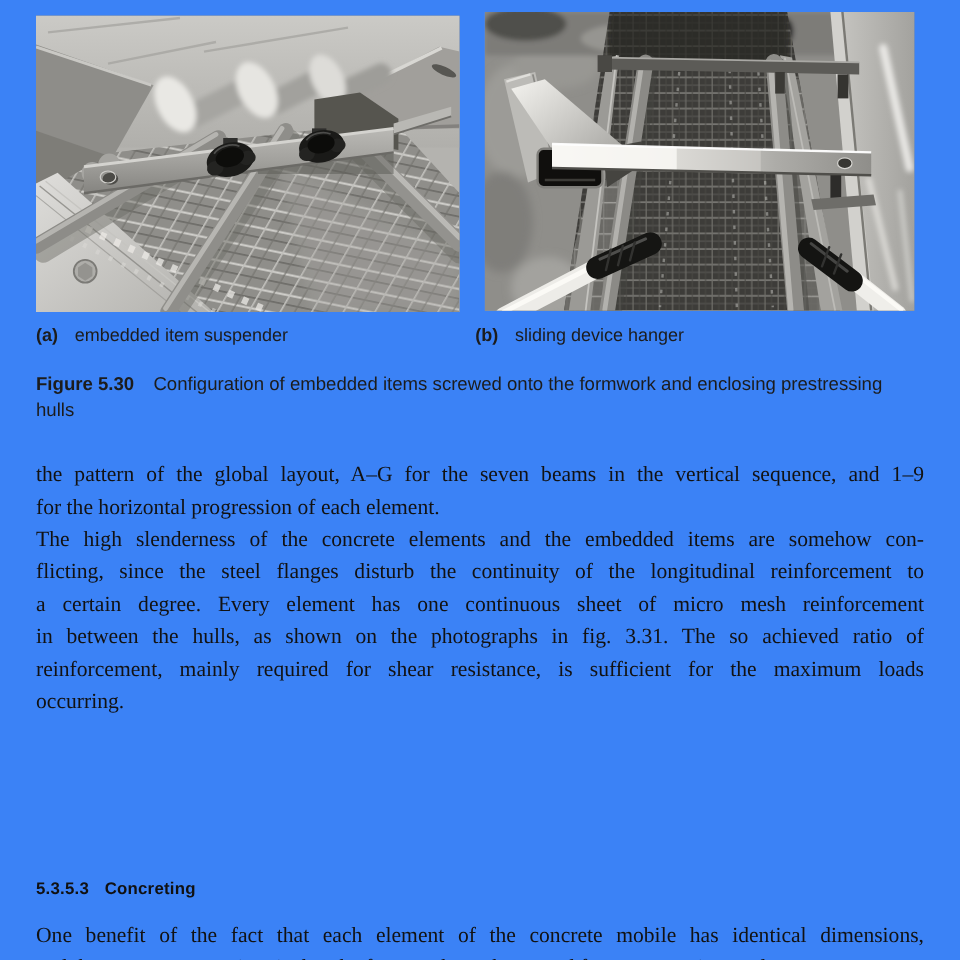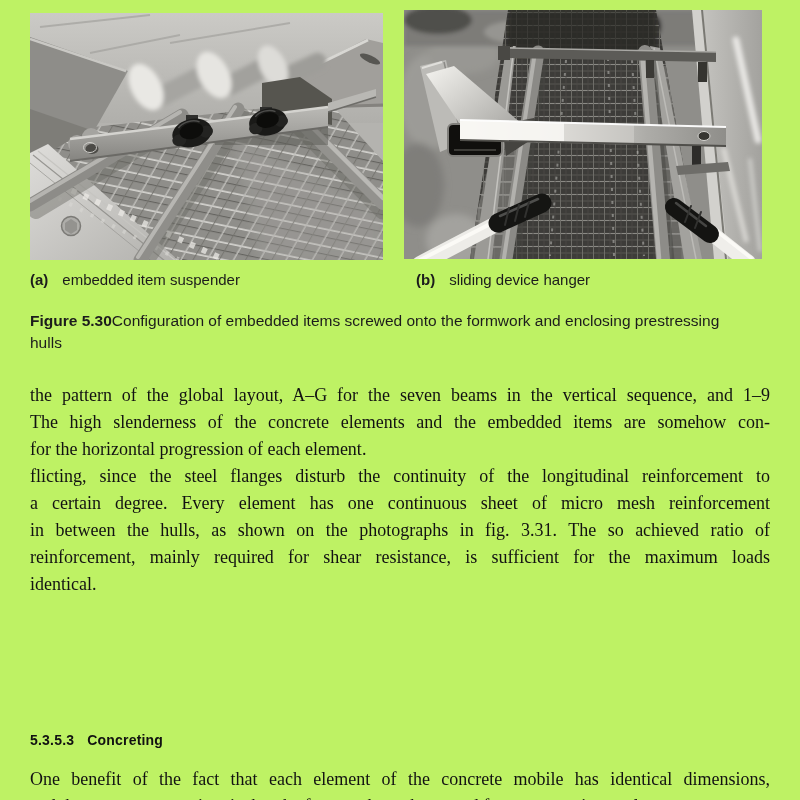--- a/index.html
+++ b/index.html
@@ -1,26 +1,26 @@
 <!DOCTYPE html>
 <html><head>
 <meta charset="utf-8">
 <style>
   html,body{margin:0;padding:0;background:#ffffff}
-  .page{position:relative;width:800px;height:800px;overflow:hidden;background:#bef264;
+  .page{position:relative;width:800px;height:800px;overflow:hidden;background:#3b82f6;
         font-family:"Liberation Sans",sans-serif;color:#161616}
   .photo{position:absolute;overflow:hidden;background:#9a9995}
   #photo-a{left:30px;top:13px;width:353px;height:247px}
   #photo-b{left:404px;top:10px;width:358px;height:249px}
   .panel-cap{position:absolute;top:271px;font-size:15px;color:#1c1c1c;white-space:nowrap}
   #cap-a{left:30px}
-  #cap-b{left:416px}
+  #cap-b{left:396px}
   .panel-cap .lbl{font-weight:bold;margin-right:14px}
   .figcap{position:absolute;left:30px;top:310px;width:740px;font-size:15.5px;line-height:22px;color:#1c1c1c}
-  .figcap .lbl{font-weight:bold;}
+  .figcap .lbl{font-weight:bold;margin-right:16px}
   .bodytext{position:absolute;left:30px;top:382px;width:740px;
             font-family:"Liberation Serif",serif;font-size:18px;color:#121212}
   .ln{height:27px;line-height:27px;overflow:hidden;text-align:justify;text-align-last:justify}
   .ln.end{text-align-last:left}
   .it{}
   .heading{position:absolute;left:30px;top:732px;font-size:14px;font-weight:bold;
            letter-spacing:0.2px;color:#111111}
   .heading .num{margin-right:13px}
   .para3{position:absolute;left:30px;top:766px;width:740px;
          font-family:"Liberation Serif",serif;font-size:18px;color:#121212}
@@ -281,27 +281,27 @@
   <div class="panel-cap" id="cap-a"><span class="lbl">(a)</span><span>embedded item suspender</span></div>
   <div class="panel-cap" id="cap-b"><span class="lbl">(b)</span><span>sliding device hanger</span></div>
 
   <div class="figcap">
     <div><span class="lbl">Figure 5.30</span><span>Configuration of embedded items screwed onto the formwork and enclosing prestressing</span></div>
     <div>hulls</div>
   </div>
 
   <div class="bodytext">
     <div class="ln"><span>the pattern of the global layout, </span><span class="it">A–G</span><span> for the seven beams in the vertical sequence, and </span><span class="it">1–9</span></div>
+    <div class="ln end">for the horizontal progression of each element.</div>
     <div class="ln">The high slenderness of the concrete elements and the embedded items are somehow con-</div>
-    <div class="ln end">for the horizontal progression of each element.</div>
     <div class="ln">flicting, since the steel flanges disturb the continuity of the longitudinal reinforcement to</div>
     <div class="ln">a certain degree. Every element has one continuous sheet of micro mesh reinforcement</div>
     <div class="ln">in between the hulls, as shown on the photographs in fig. 3.31. The so achieved ratio of</div>
     <div class="ln">reinforcement, mainly required for shear resistance, is sufficient for the maximum loads</div>
-    <div class="ln end">identical.</div>
+    <div class="ln end">occurring.</div>
   </div>
 
   <div class="heading"><span class="num">5.3.5.3</span><span>Concreting</span></div>
 
   <div class="para3">
     <div class="ln">One benefit of the fact that each element of the concrete mobile has identical dimensions,</div>
     <div class="ln end">and the same cross section, is that the formwork can be reused for every casting cycle</div>
   </div>
 
 </div>

